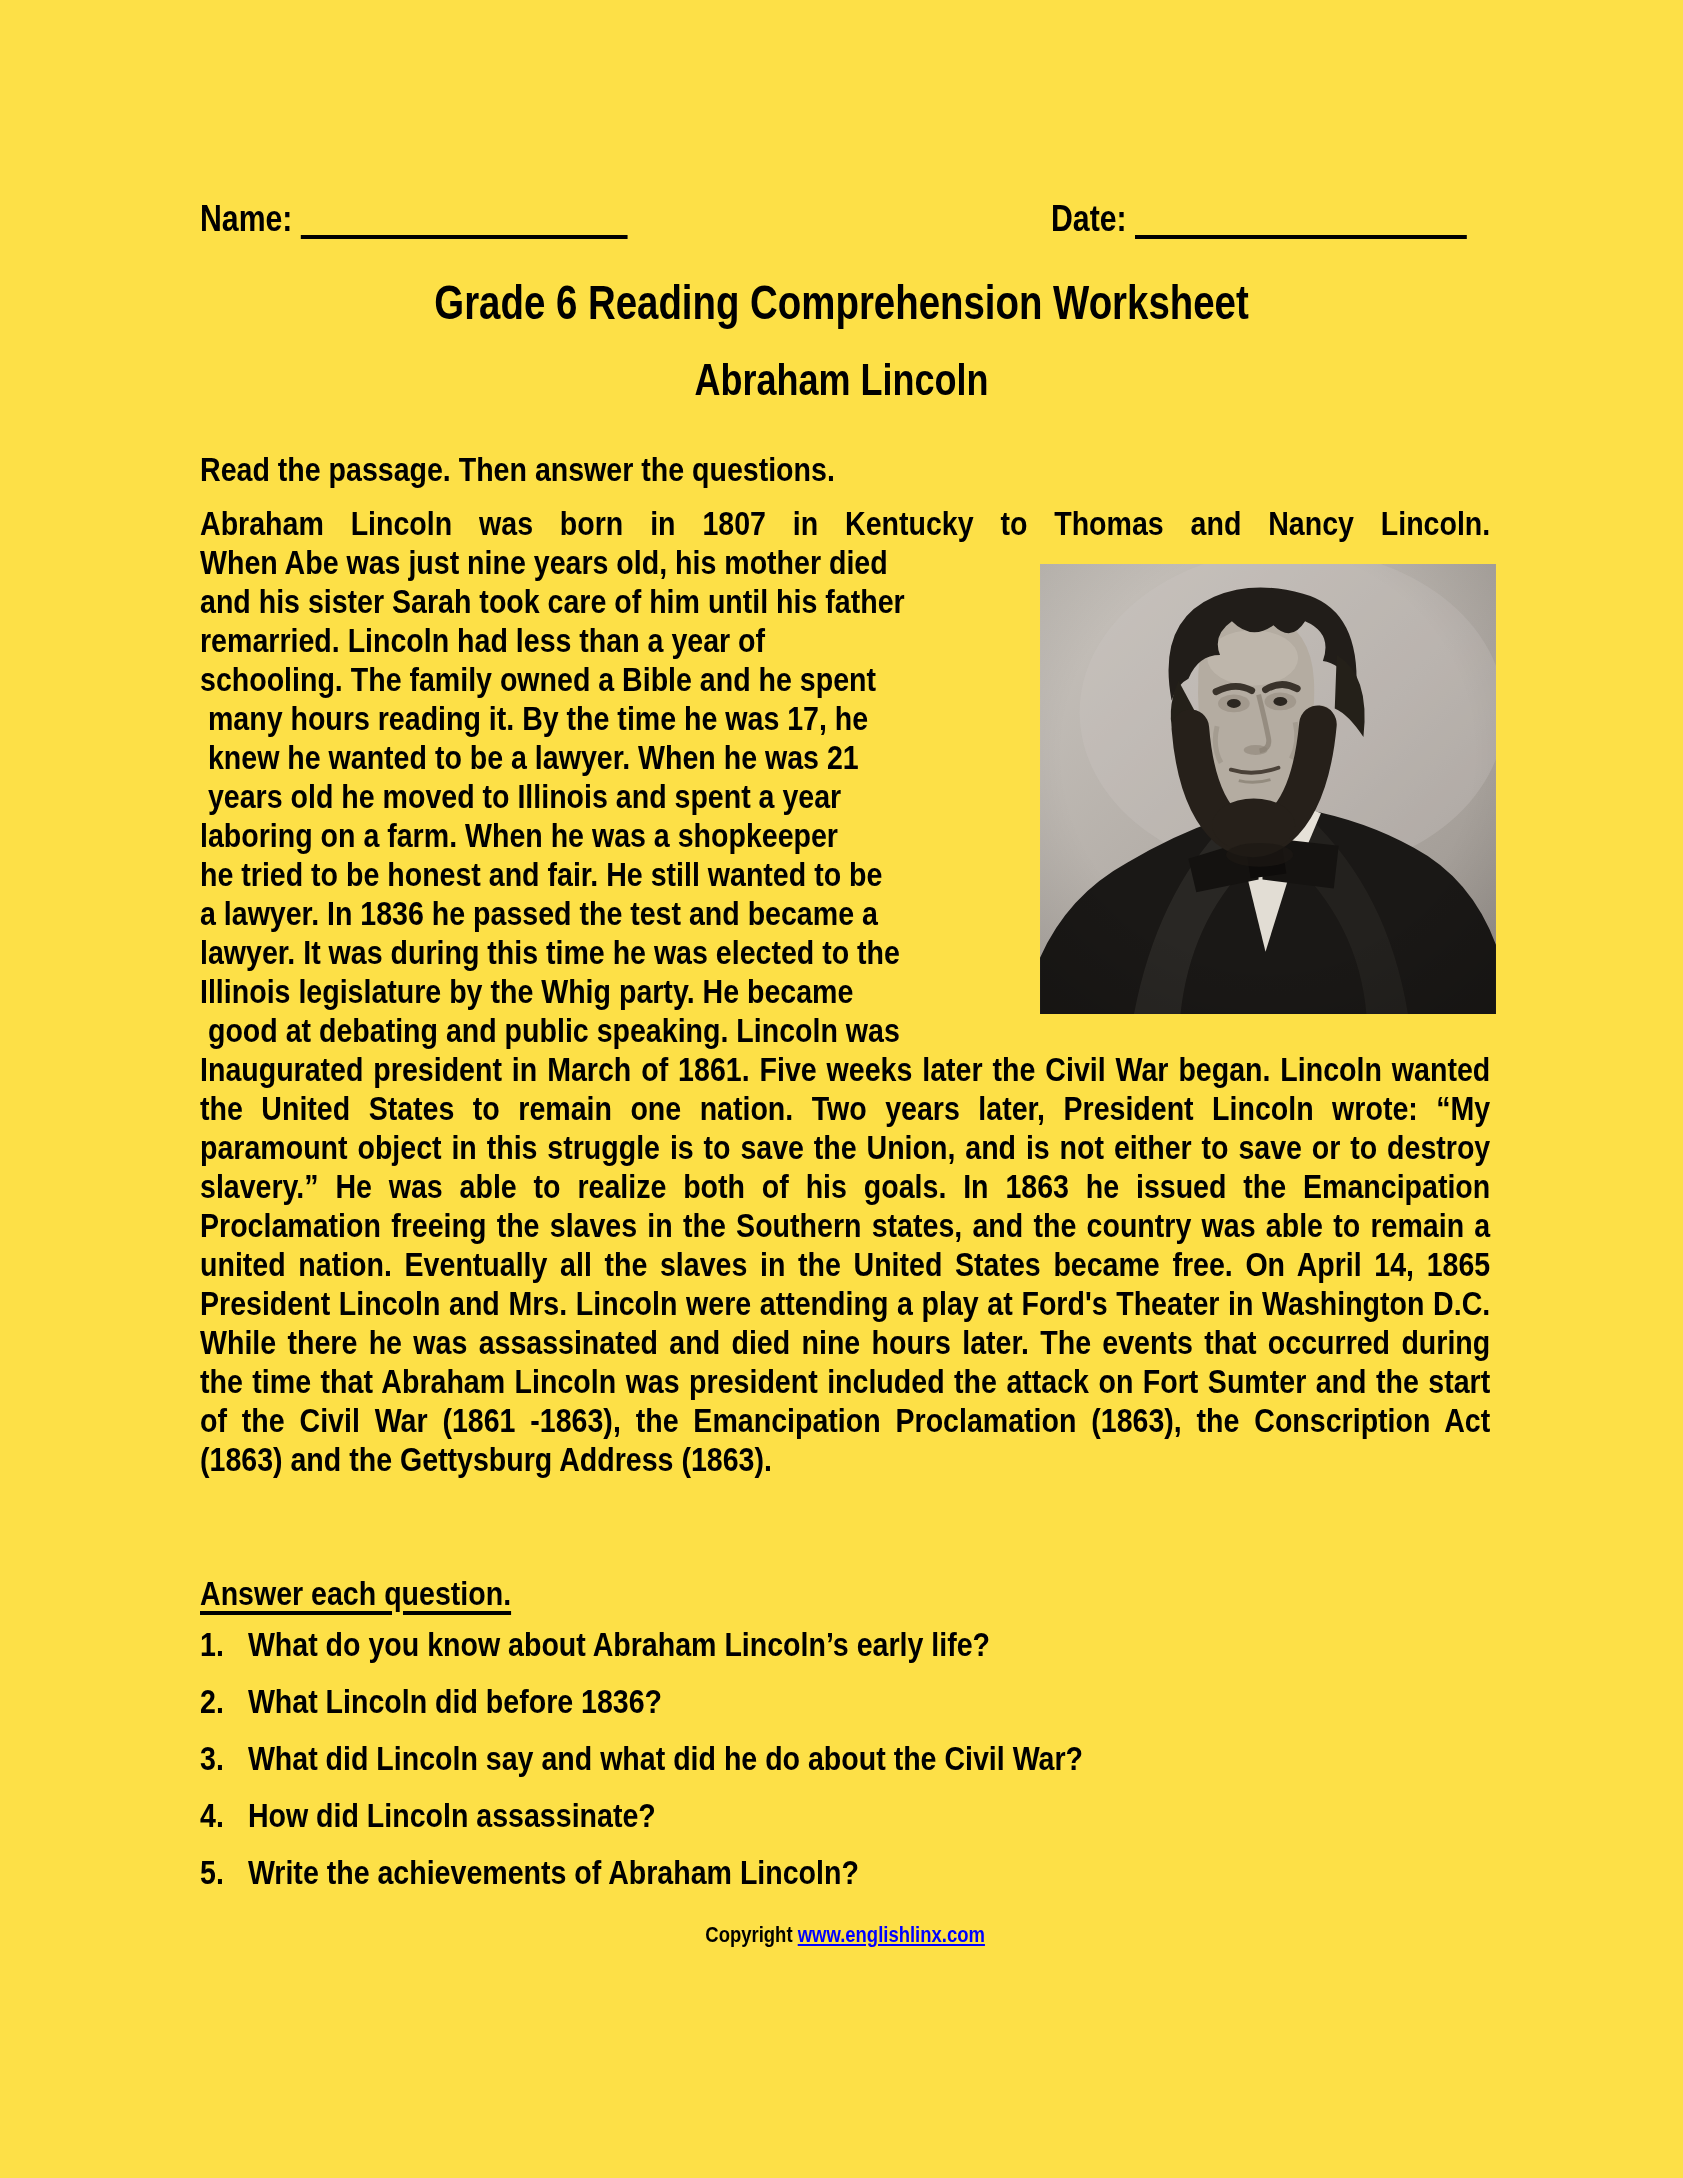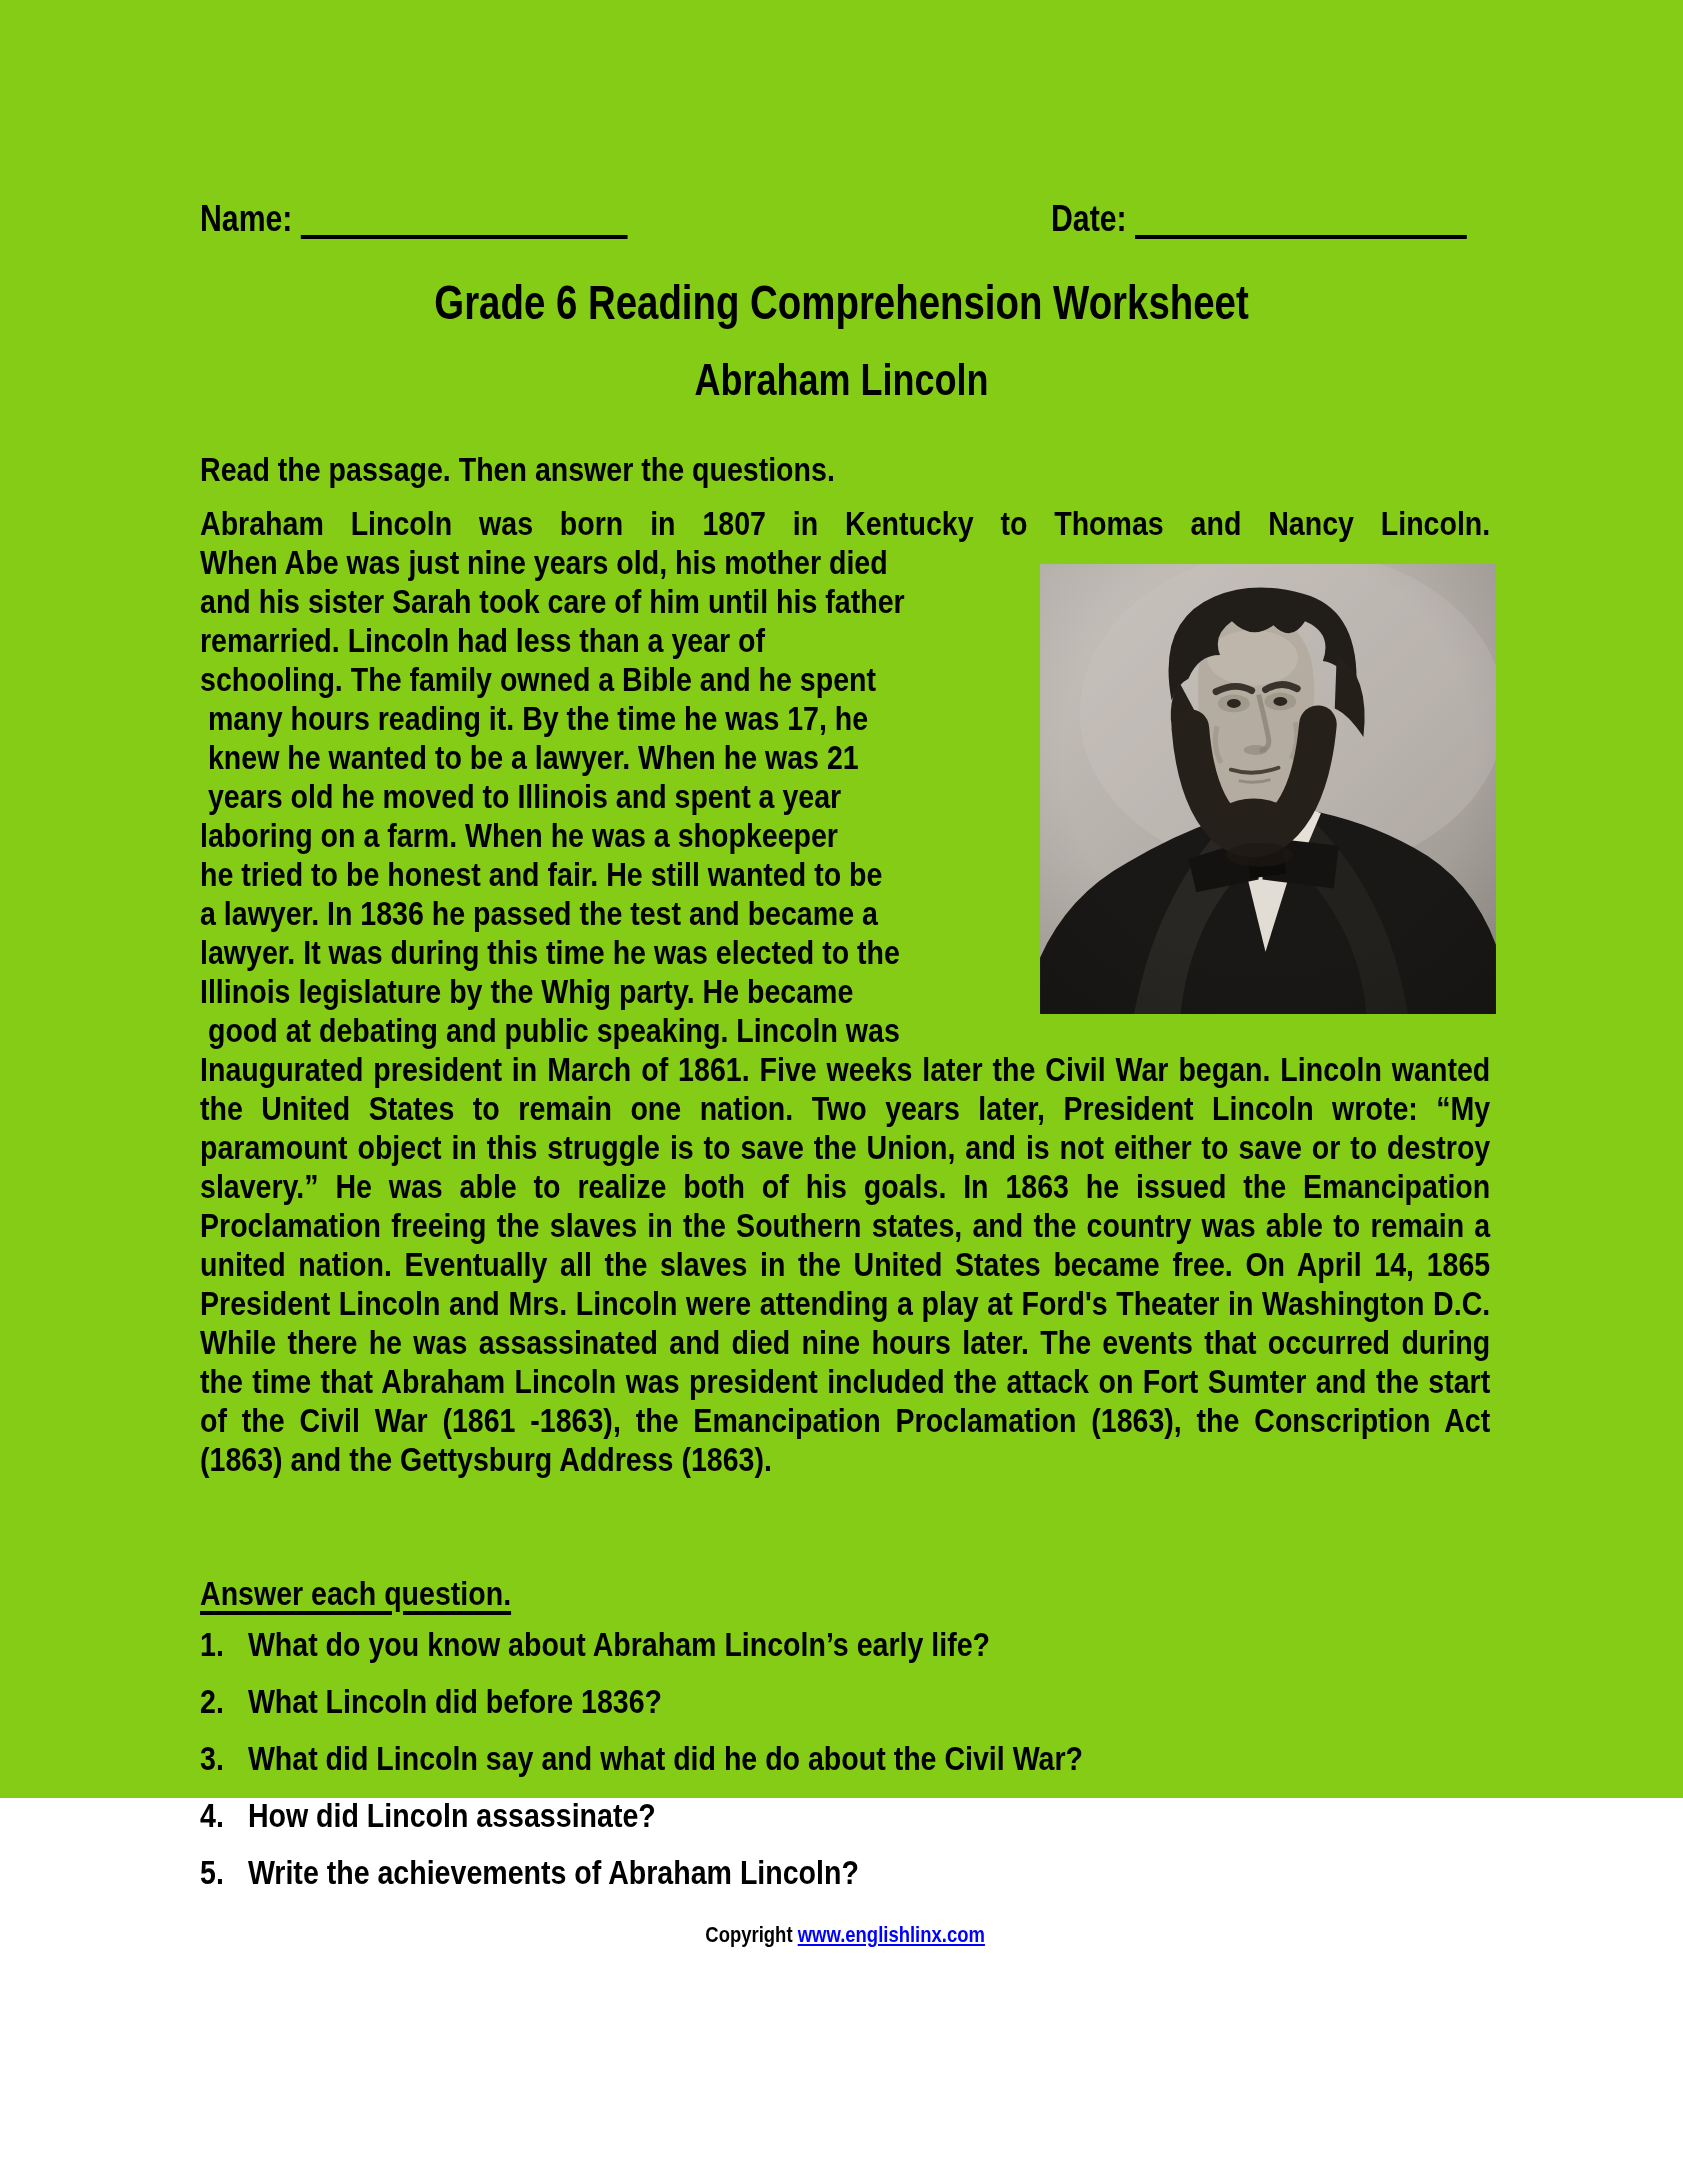--- a/index.html
+++ b/index.html
@@ -1,19 +1,19 @@
 <!DOCTYPE html>
 <html><head>
 <meta charset="utf-8">
 <style>
   * { margin:0; padding:0; box-sizing:border-box; }
   html,body { background:#ffffff; }
   body { width:1683px; height:2178px; overflow:hidden; }
   .page {
-    position:relative; width:1683px; height:1798px; background:#84cc16;
+    position:relative; width:1683px; height:2178px; background:#fde047;
     font-family:"Liberation Sans", sans-serif; font-weight:700; color:#000000;
   }
 
   
   .hdr-field { position:absolute; top:198px; font-size:36px; white-space:nowrap;
                transform:scaleX(0.84); transform-origin:left top; }
   .name-field { left:200px; }
   .date-field { left:1051px; }
   .blank { display:inline-block; border-bottom:4px solid #000; height:38px;
            vertical-align:-8px; margin-left:10px; }

